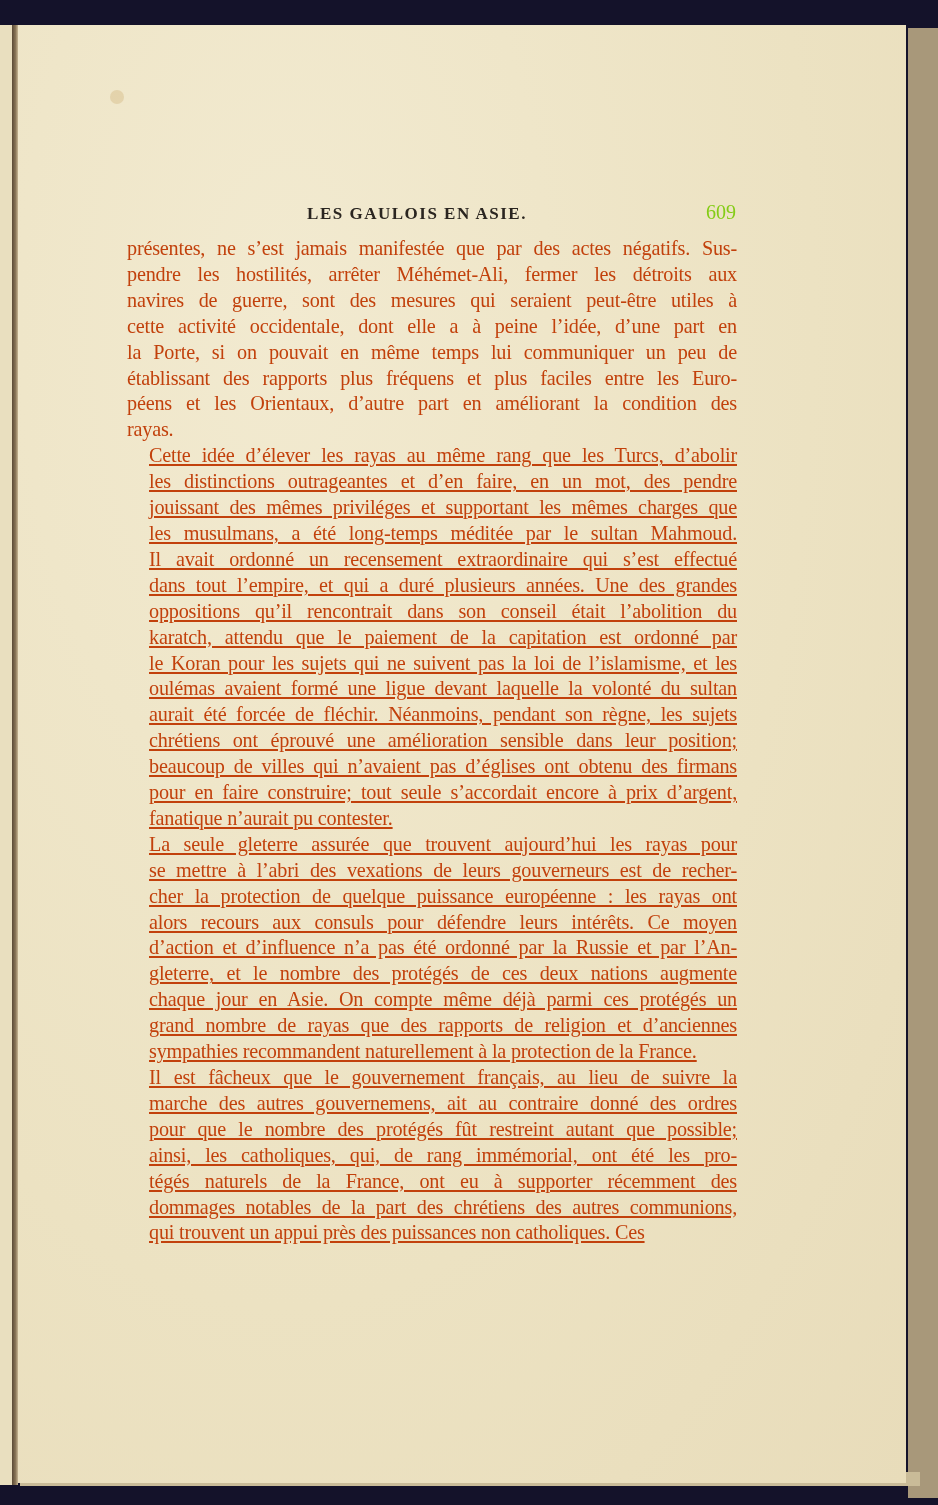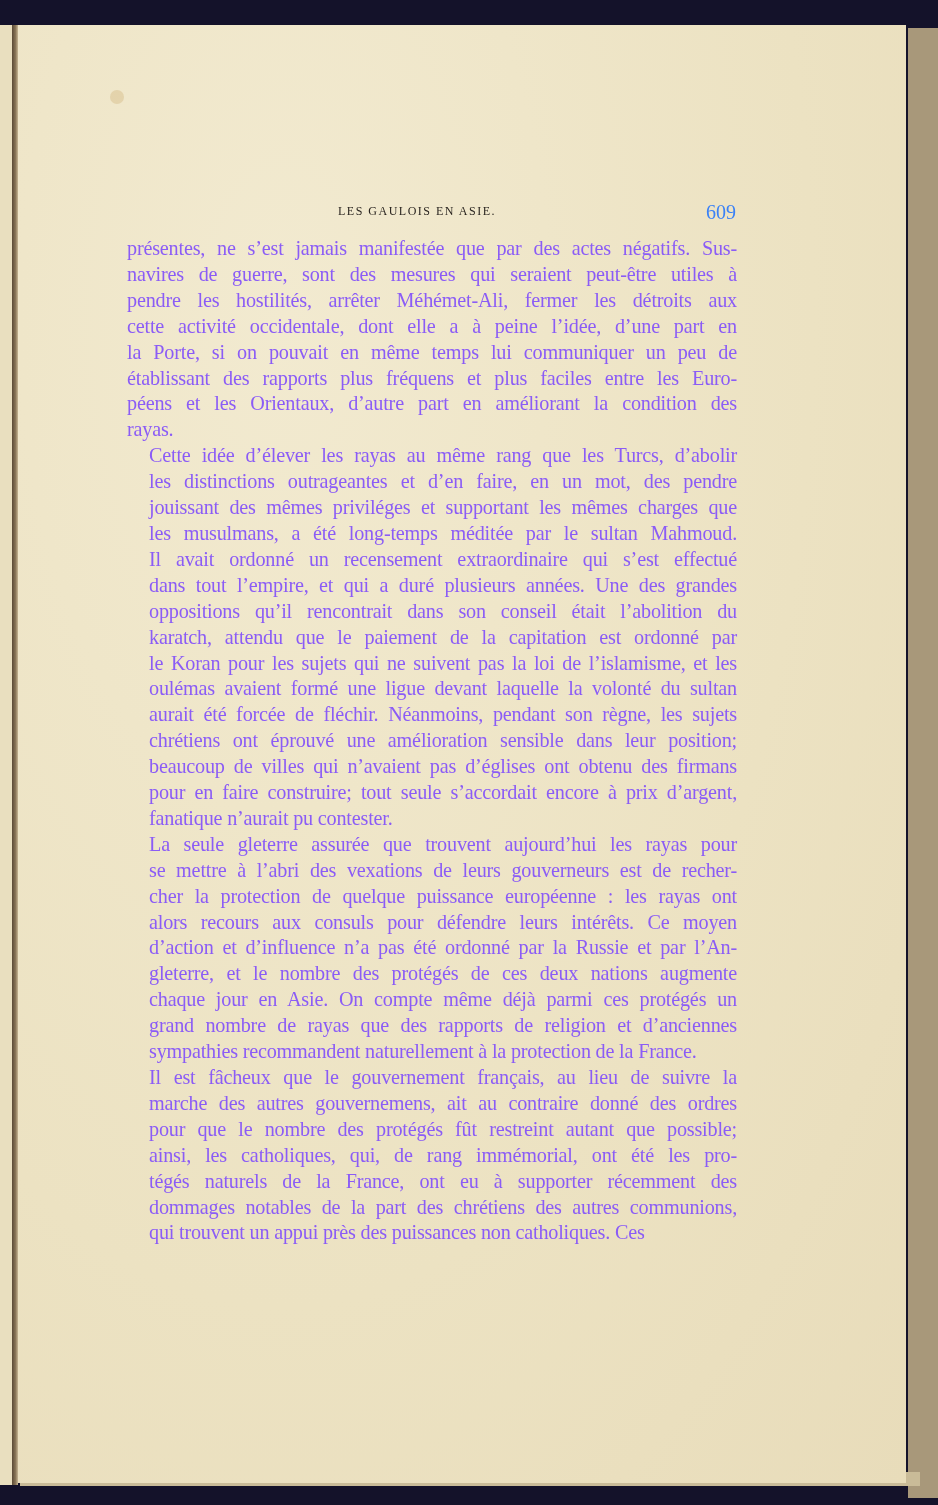--- a/index.html
+++ b/index.html
@@ -29,33 +29,33 @@
     position:absolute; left:12px; top:25px; width:6px; height:1460px;
     background:linear-gradient(to right, #5a4a36, #8a7658 60%, #c7b794);
   }
   .stain { position:absolute; left:92px; top:65px; width:14px; height:14px; border-radius:50%;
     background:rgba(190,150,80,0.25); }
   .header {
     position:absolute; left:128px; top:204px; width:608px; height:26px;
   }
   .running-title {
     position:absolute; left:0; right:0; top:0; text-align:center;
-    font-size:12px; font-weight:normal; letter-spacing:1.5px; color:#2a2520;
+    font-size:17px; font-weight:bold; letter-spacing:1.5px; color:#2a2520;
     padding-right:30px;
   }
   .page-number {
-    position:absolute; right:0; top:-3px; font-size:20px; color:#3b82f6;font-family:Liberation Serif, serif;
+    position:absolute; right:0; top:-3px; font-size:20px; color:#84cc16;font-family:Liberation Serif, serif;
   }
   .body-text {
     position:absolute; left:127px; top:236px; width:610px;
-    font-size:20.2px; line-height:25.9px; color:#8b5cf6;
+    font-size:20.2px; line-height:25.9px; color:#c2410c;
     text-align:justify; letter-spacing:-0.2px;
   }
   .para { margin:0; text-indent:0; }
-  .para.indent { text-indent:22px; }
+  .para.indent { text-indent:22px;text-decoration:underline; }
   .line { display:block; text-align:justify; text-align-last:justify; white-space:nowrap; }
   .line.last { text-align-last:left; }
 </style>
 </head>
 <body>
 
 <div class="under-right"></div>
 <div class="under-bottom"></div>
 <div class="left-leaf"></div>
 <div class="gutter-line"></div>
@@ -65,22 +65,22 @@
 </div>
 
 <div class="header">
   <div class="running-title">LES GAULOIS EN ASIE.</div>
   <div class="page-number">609</div>
 </div>
 
 <div class="body-text" id="body-text">
     <div class="para">
       <span class="line">présentes, ne s’est jamais manifestée que par des actes négatifs. Sus-</span>
+      <span class="line">pendre les hostilités, arrêter Méhémet-Ali, fermer les détroits aux</span>
       <span class="line">navires de guerre, sont des mesures qui seraient peut-être utiles à</span>
-      <span class="line">pendre les hostilités, arrêter Méhémet-Ali, fermer les détroits aux</span>
       <span class="line">cette activité occidentale, dont elle a à peine l’idée, d’une part en</span>
       <span class="line">la Porte, si on pouvait en même temps lui communiquer un peu de</span>
       <span class="line">établissant des rapports plus fréquens et plus faciles entre les Euro-</span>
       <span class="line">péens et les Orientaux, d’autre part en améliorant la condition des</span>
       <span class="line last">rayas.</span>
     </div>
     <div class="para indent">
       <span class="line" style="text-indent: 22px;">Cette idée d’élever les rayas au même rang que les Turcs, d’abolir</span>
       <span class="line">les distinctions outrageantes et d’en faire, en un mot, des pendre</span>
       <span class="line">jouissant des mêmes priviléges et supportant les mêmes charges que</span>

